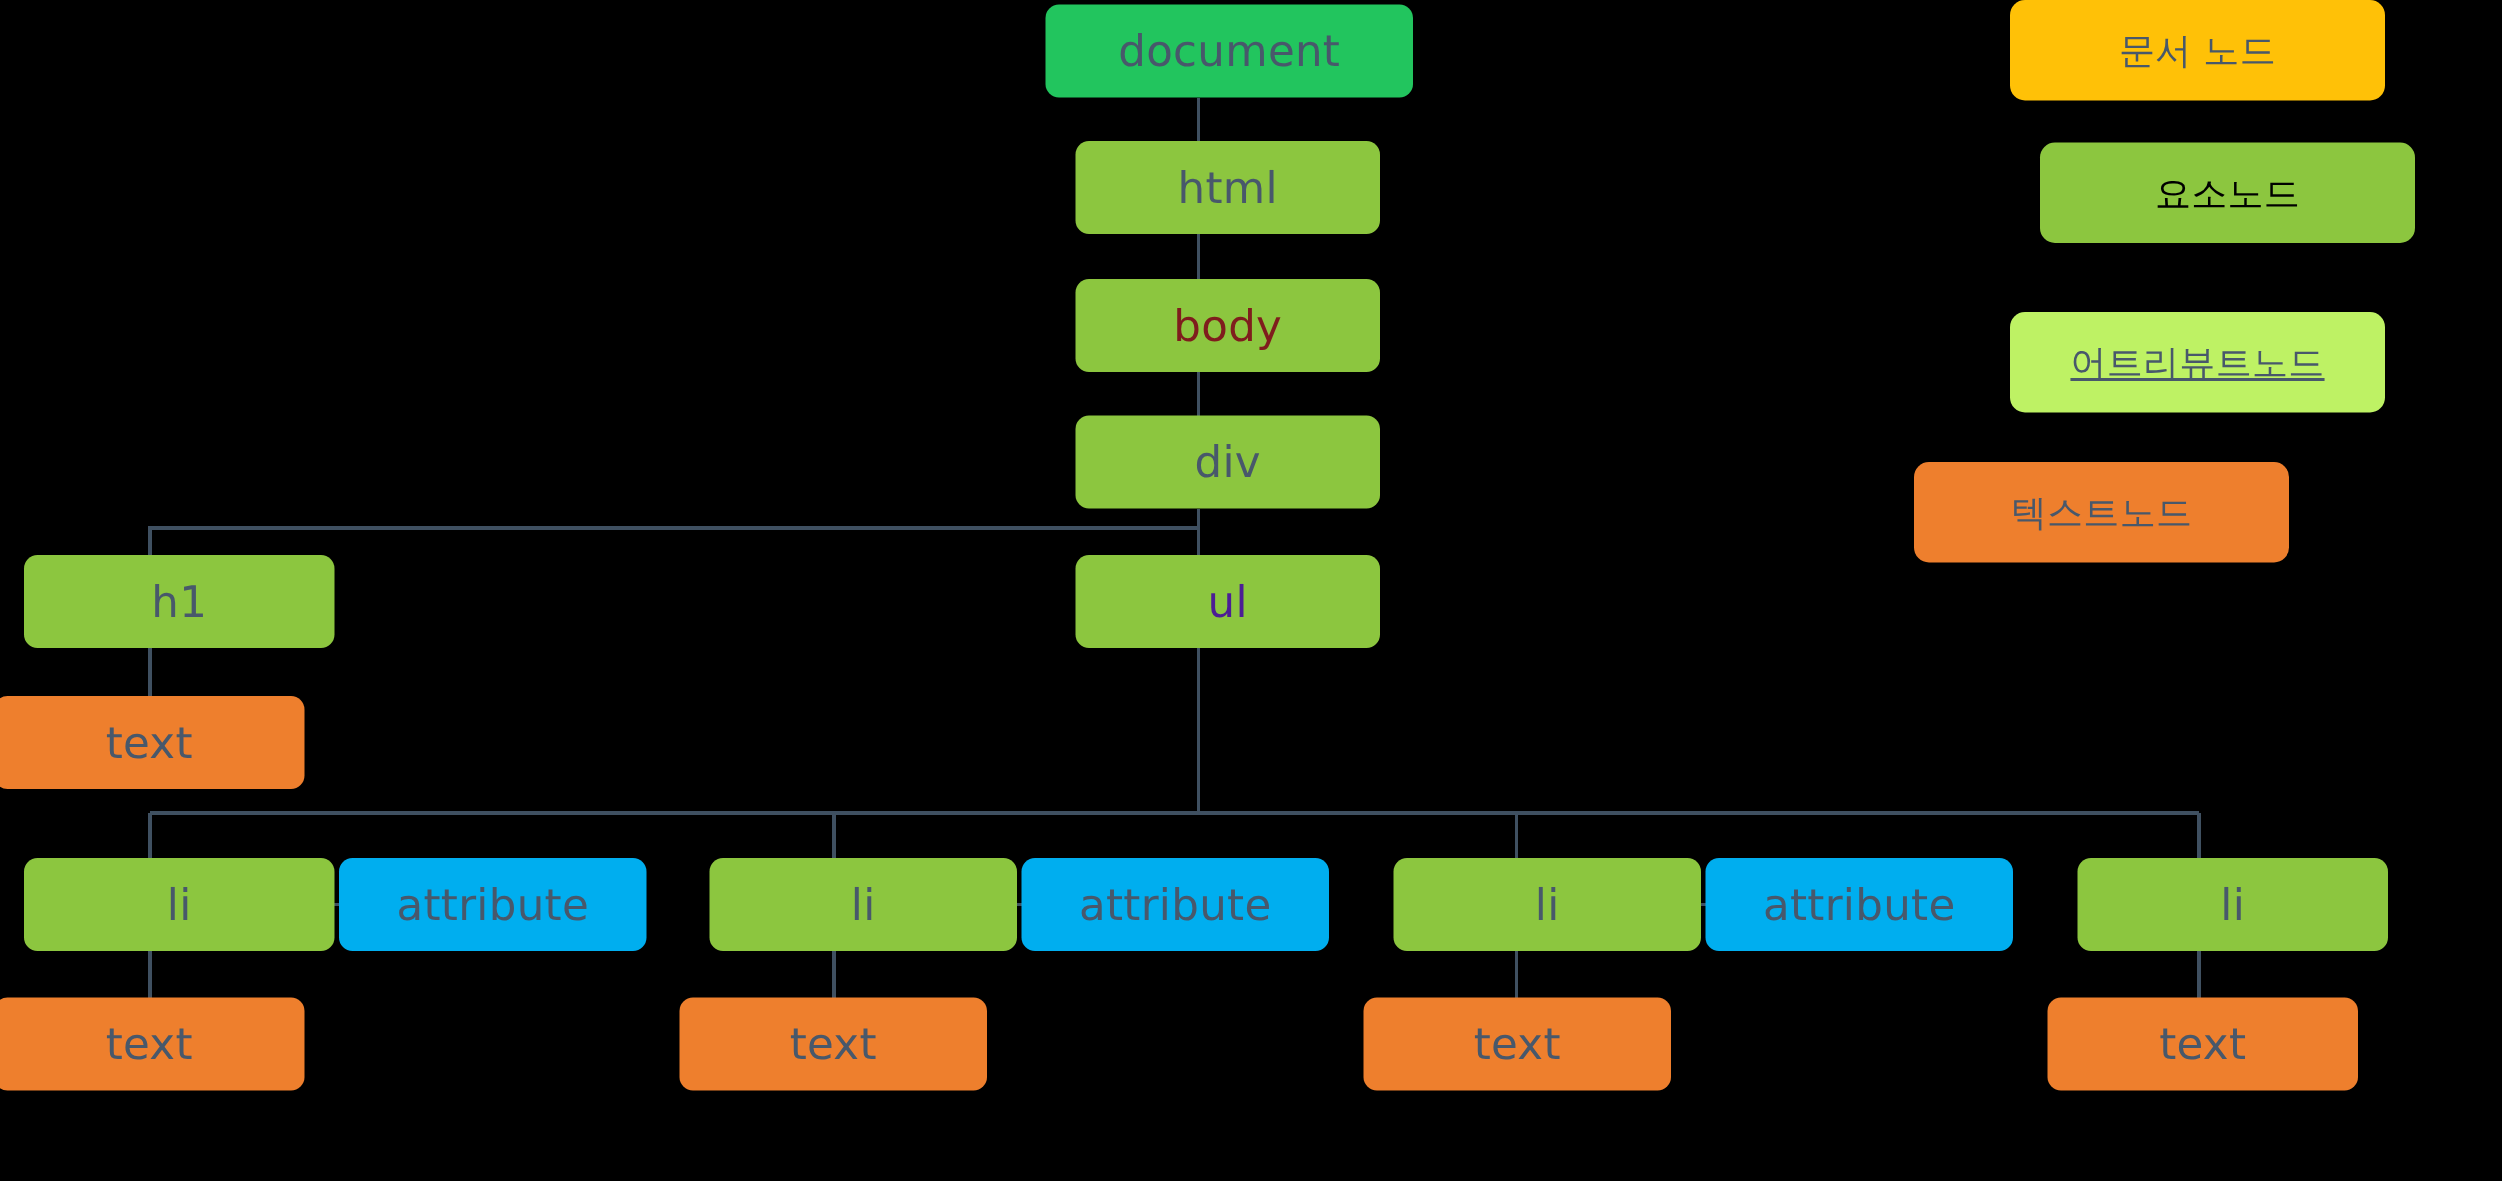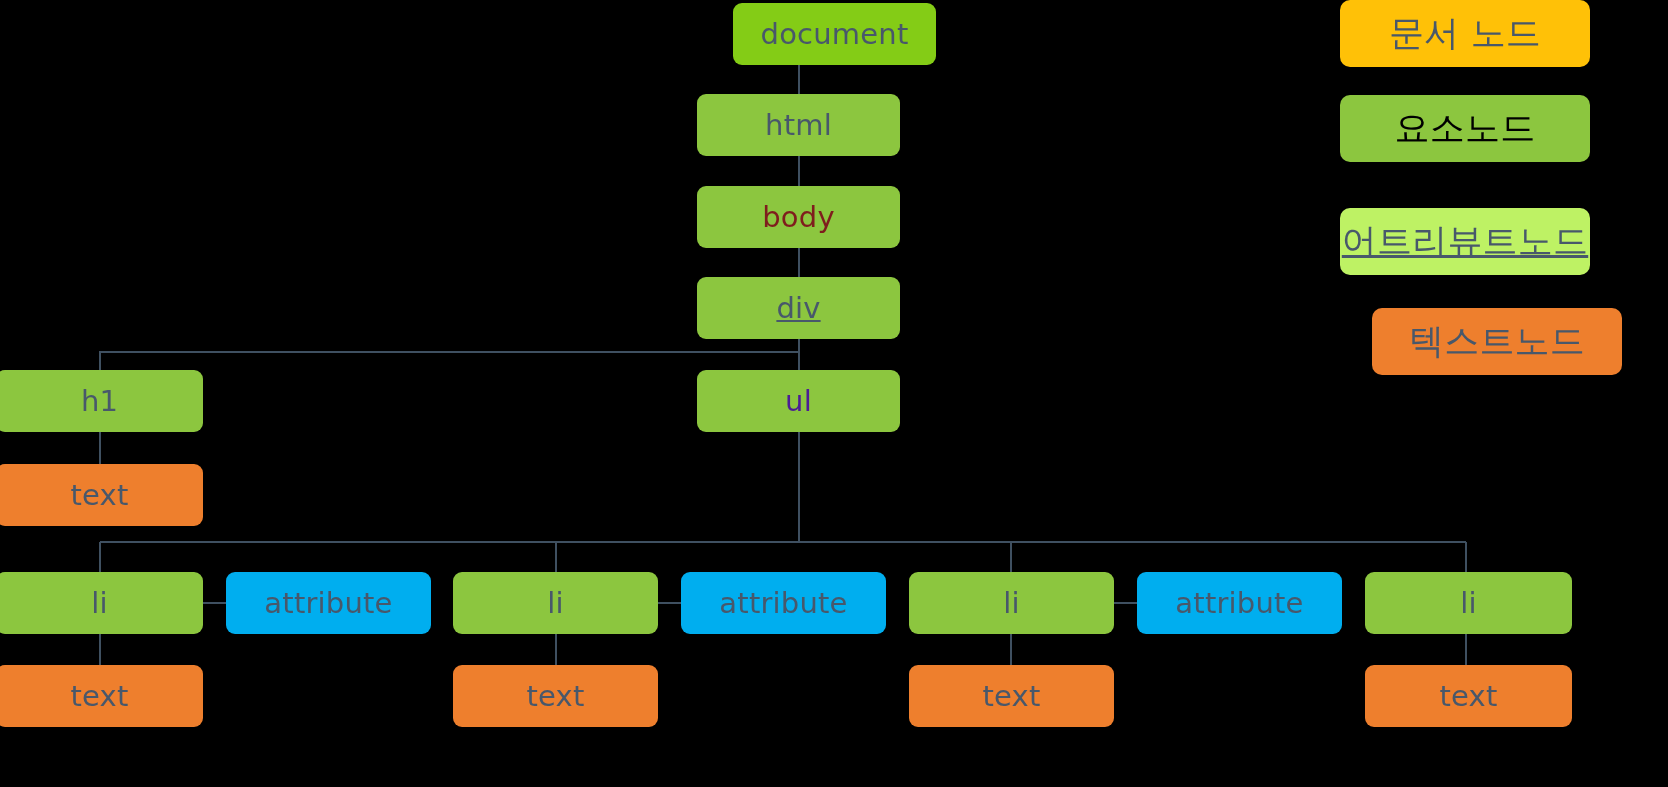--- a/index.html
+++ b/index.html
@@ -36,27 +36,27 @@
     justify-content: center;
     color: #48586b;
     font-size: 29px;
     font-weight: 400;
     letter-spacing: 0.2px;
     line-height: 1;
     white-space: nowrap;
     z-index: 2;
   }
   .node.doc   { background: #FFC107; }
-  .node.elem  { background: #8CC63F; }
+  .node.elem  { background: #8CC63F; margin-left: 20px; }
   .node.attr  { background: #00AEEF; }
   .node.text  { background: #EE7F2D; }
 
   .node.legend {
     height: 67px;
-    font-size: 35px;
+    font-size: 24px;
     border-radius: 10px;
   }
 </style>
 </head>
 <body>
 
 <div id="canvas" style="background: rgb(0, 0, 0);">
 
   <svg id="edges" viewBox="0 0 1668 787" width="1668" height="787" xmlns="http://www.w3.org/2000/svg">
     <g stroke="#3f5061" stroke-width="2.2" fill="none" shape-rendering="crispEdges">
@@ -83,37 +83,37 @@
       <line x1="658" y1="603" x2="681" y2="603"></line>
       <line x1="1114" y1="603" x2="1137" y2="603"></line>
 
       <line x1="100" y1="634" x2="100" y2="665"></line>
       <line x1="556" y1="634" x2="556" y2="665"></line>
       <line x1="1011" y1="634" x2="1011" y2="665"></line>
       <line x1="1466" y1="634" x2="1466" y2="665"></line>
     </g>
   </svg>
 
-  <div class="node doc" style="left: 697px; top: 3px; width: 203px; background: #84cc16; color: rgb(72, 88, 107); margin-left: 36px;">document</div>
+  <div class="node doc" style="left: 697px; top: 3px; width: 245px; background: #22c55e; color: rgb(72, 88, 107);">document</div>
   <div class="node elem" style="left: 697px; top: 94px; width: 203px; background: rgb(140, 198, 63); color: rgb(72, 88, 107);">html</div>
   <div class="node elem" style="left: 697px; top: 186px; width: 203px; background: rgb(140, 198, 63); color: #7f1d1d;">body</div>
-  <div class="node elem" style="left: 697px; top: 277px; width: 203px; background: rgb(140, 198, 63); color: rgb(72, 88, 107); text-decoration: underline;">div</div>
+  <div class="node elem" style="left: 697px; top: 277px; width: 203px; background: rgb(140, 198, 63); color: rgb(72, 88, 107);">div</div>
   <div class="node elem" style="left: -4px; top: 370px; width: 207px; background: rgb(140, 198, 63); color: rgb(72, 88, 107);">h1</div>
   <div class="node text" style="left: -4px; top: 464px; width: 207px; background: rgb(238, 127, 45); color: rgb(72, 88, 107);">text</div>
   <div class="node elem" style="left: 697px; top: 370px; width: 203px; background: rgb(140, 198, 63); color: #4c1d95;">ul</div>
   <div class="node elem" style="left: -4px; top: 572px; width: 207px; background: rgb(140, 198, 63); color: rgb(72, 88, 107);">li</div>
   <div class="node attr" style="left: 226px; top: 572px; width: 205px; background: rgb(0, 174, 239); color: rgb(72, 88, 107);">attribute</div>
   <div class="node text" style="left: -4px; top: 665px; width: 207px; background: rgb(238, 127, 45); color: rgb(72, 88, 107);">text</div>
   <div class="node elem" style="left: 453px; top: 572px; width: 205px; background: rgb(140, 198, 63); color: rgb(72, 88, 107);">li</div>
   <div class="node attr" style="left: 681px; top: 572px; width: 205px; background: rgb(0, 174, 239); color: rgb(72, 88, 107);">attribute</div>
   <div class="node text" style="left: 453px; top: 665px; width: 205px; background: rgb(238, 127, 45); color: rgb(72, 88, 107);">text</div>
   <div class="node elem" style="left: 909px; top: 572px; width: 205px; background: rgb(140, 198, 63); color: rgb(72, 88, 107);">li</div>
   <div class="node attr" style="left: 1137px; top: 572px; width: 205px; background: rgb(0, 174, 239); color: rgb(72, 88, 107);">attribute</div>
   <div class="node text" style="left: 909px; top: 665px; width: 205px; background: rgb(238, 127, 45); color: rgb(72, 88, 107);">text</div>
   <div class="node elem" style="left: 1365px; top: 572px; width: 207px; background: rgb(140, 198, 63); color: rgb(72, 88, 107);">li</div>
   <div class="node text" style="left: 1365px; top: 665px; width: 207px; background: rgb(238, 127, 45); color: rgb(72, 88, 107);">text</div>
 
   <div class="node legend doc" style="left: 1340px; top: 0px; width: 250px; background: rgb(255, 193, 7); color: rgb(72, 88, 107);">문서 노드</div>
   <div class="node legend elem" style="left: 1340px; top: 95px; width: 250px; background: rgb(140, 198, 63); color: #000000;">요소노드</div>
   <div class="node legend attr" style="left: 1340px; top: 208px; width: 250px; background: #bef264; color: rgb(72, 88, 107); text-decoration: underline;">어트리뷰트노드</div>
-  <div class="node legend text" style="left: 1372px; top: 308px; width: 250px; background: rgb(238, 127, 45); color: rgb(72, 88, 107);">텍스트노드</div>
+  <div class="node legend text" style="left: 1276px; top: 308px; width: 250px; background: rgb(238, 127, 45); color: rgb(72, 88, 107);">텍스트노드</div>
 
 </div>
 
 </body></html>

